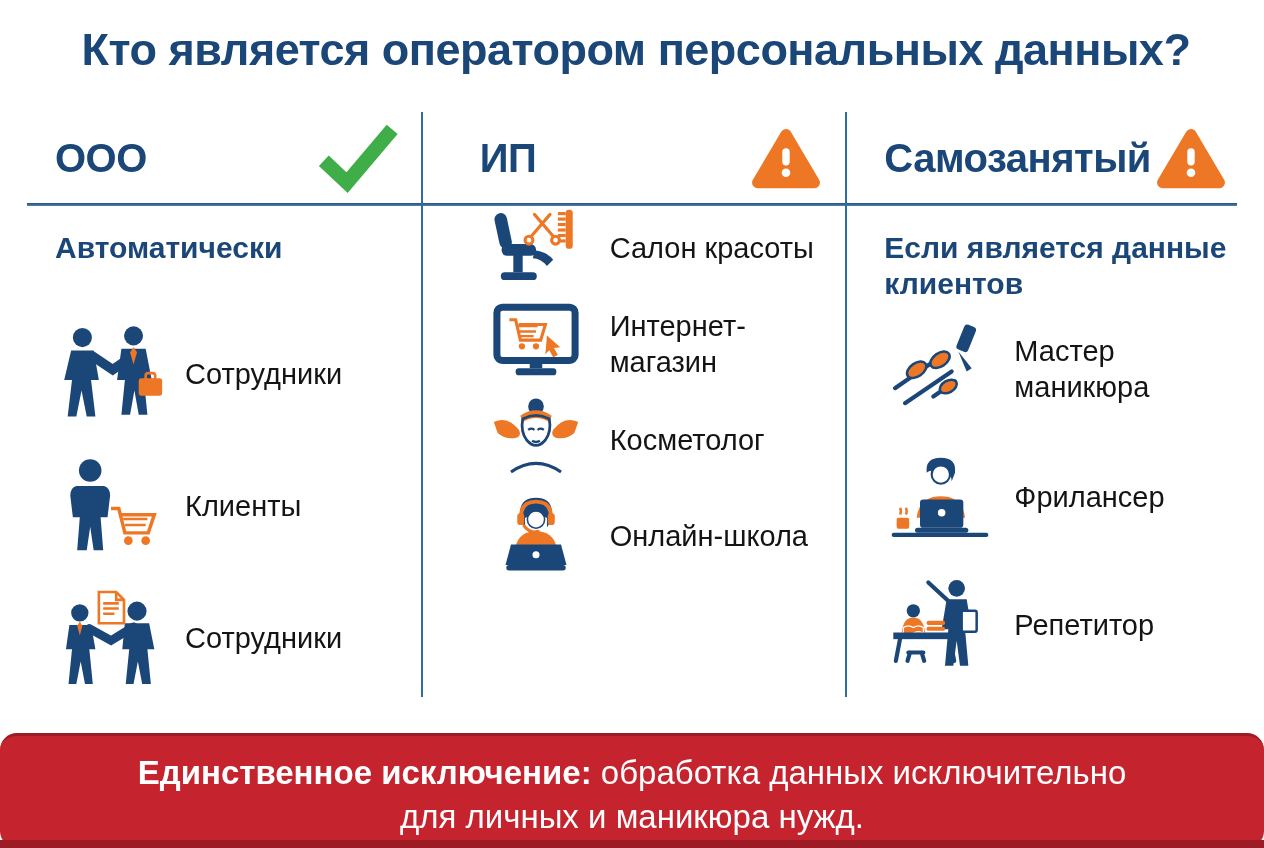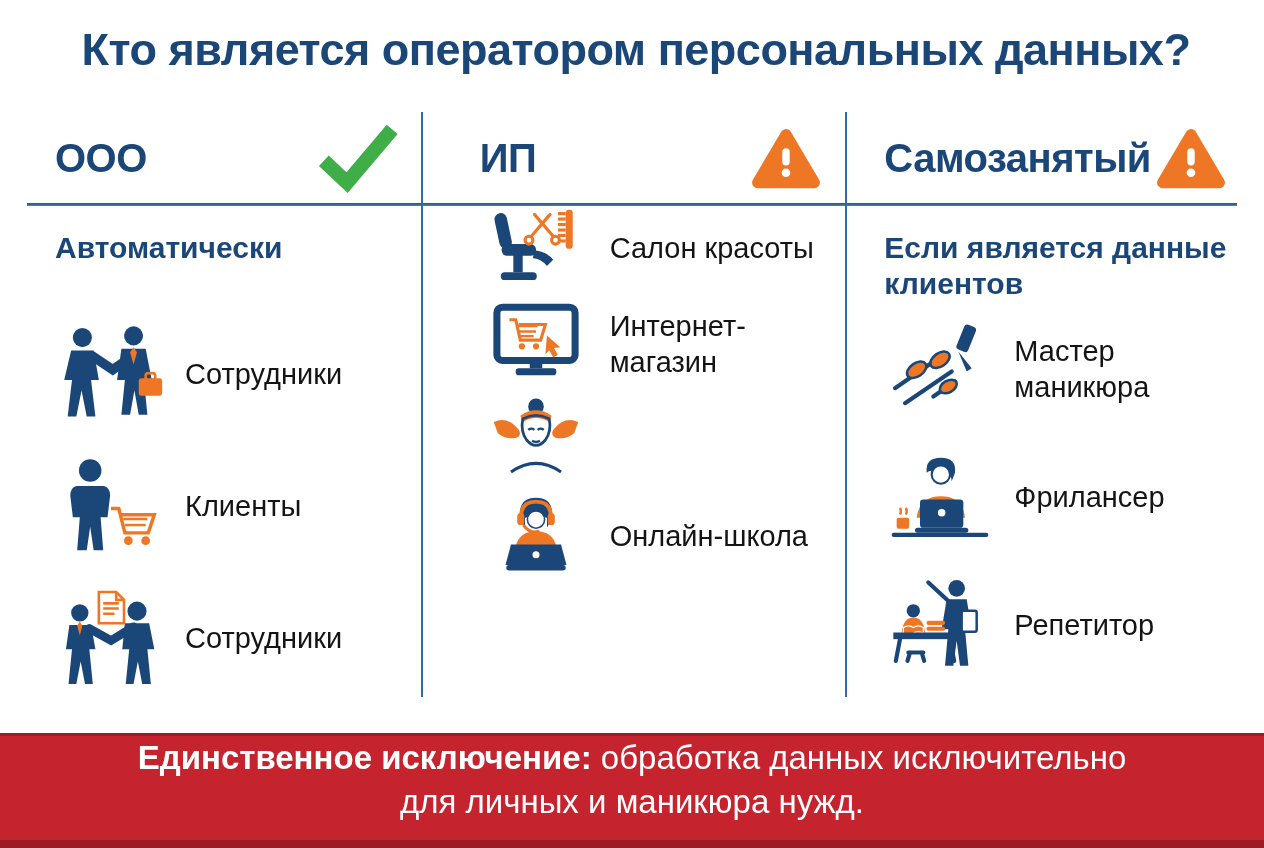--- a/index.html
+++ b/index.html
@@ -48,21 +48,21 @@
   .col-a .item .icon{height:112px;}
   .col-b .item{margin-bottom:8px;}
   .col-b .item .icon{height:88px;}
   .col-c .item{margin-bottom:26px;}
   .col-c .item .icon{height:102px;}
   .banner{
     position:absolute;left:0;right:0;top:733px;bottom:0;
     background:var(--red);
     border-top:3px solid var(--red_dark);
     color:#ffffff;text-align:center;
-    box-sizing:border-box;
+    padding-top:15px;box-sizing:border-box;border-radius:17px;
   }
   .banner::after{
     content:"";position:absolute;left:0;right:0;bottom:0;height:8px;
     background:var(--red_dark);
   }
   .banner-line{font-size:33px;line-height:44px;}
   .banner-line b{font-weight:bold;}
   svg{display:block;}
 </style>
 </head>
@@ -207,20 +207,21 @@
               <circle cx="60" cy="12" r="10" fill="var(--navy)"></circle>
               <path d="M40 24 q20 -14 40 0 l-3 8 q-17 -10 -34 0 z" fill="var(--orange)"></path>
               <path d="M43 28 q17 -9 34 0 q3 16 -5 27 q-12 14 -24 0 q-8 -11 -5 -27 z" fill="none" stroke="var(--navy)" stroke-width="3.5"></path>
               <path d="M50 42 q4 -3 8 0 M62 42 q4 -3 8 0" fill="none" stroke="var(--navy)" stroke-width="3"></path>
               <path d="M55 56 q5 3 10 0" fill="none" stroke="var(--navy)" stroke-width="3"></path>
               <path d="M6 32 q18 -8 32 10 q4 7 -3 10 q-14 3 -24 -6 z" fill="var(--orange)"></path>
               <path d="M114 32 q-18 -8 -32 10 q-4 7 3 10 q14 3 24 -6 z" fill="var(--orange)"></path>
               <path d="M28 96 q32 -22 64 0" fill="none" stroke="var(--navy)" stroke-width="4"></path>
             </svg>
           </span>
+          <span class="label">Косметолог</span>
         </li>
         <li class="item">
           <span class="icon">
             <svg width="96" height="86" viewBox="0 0 120 110">
               <path d="M40 34 q-4 -28 20 -28 q24 0 20 28 l-6 10 v-12 q-14 -8 -28 0 v12 z" fill="var(--navy)"></path>
               <circle cx="60" cy="34" r="11" fill="#ffffff" stroke="var(--navy)" stroke-width="2"></circle>
               <path d="M41 30 q0 -19 19 -19 q19 0 19 19" fill="none" stroke="var(--orange)" stroke-width="5"></path>
               <rect x="36" y="26" width="9" height="15" rx="4" fill="var(--orange)"></rect>
               <rect x="75" y="26" width="9" height="15" rx="4" fill="var(--orange)"></rect>
               <path d="M44 41 q6 9 16 9" fill="none" stroke="var(--orange)" stroke-width="4"></path>

